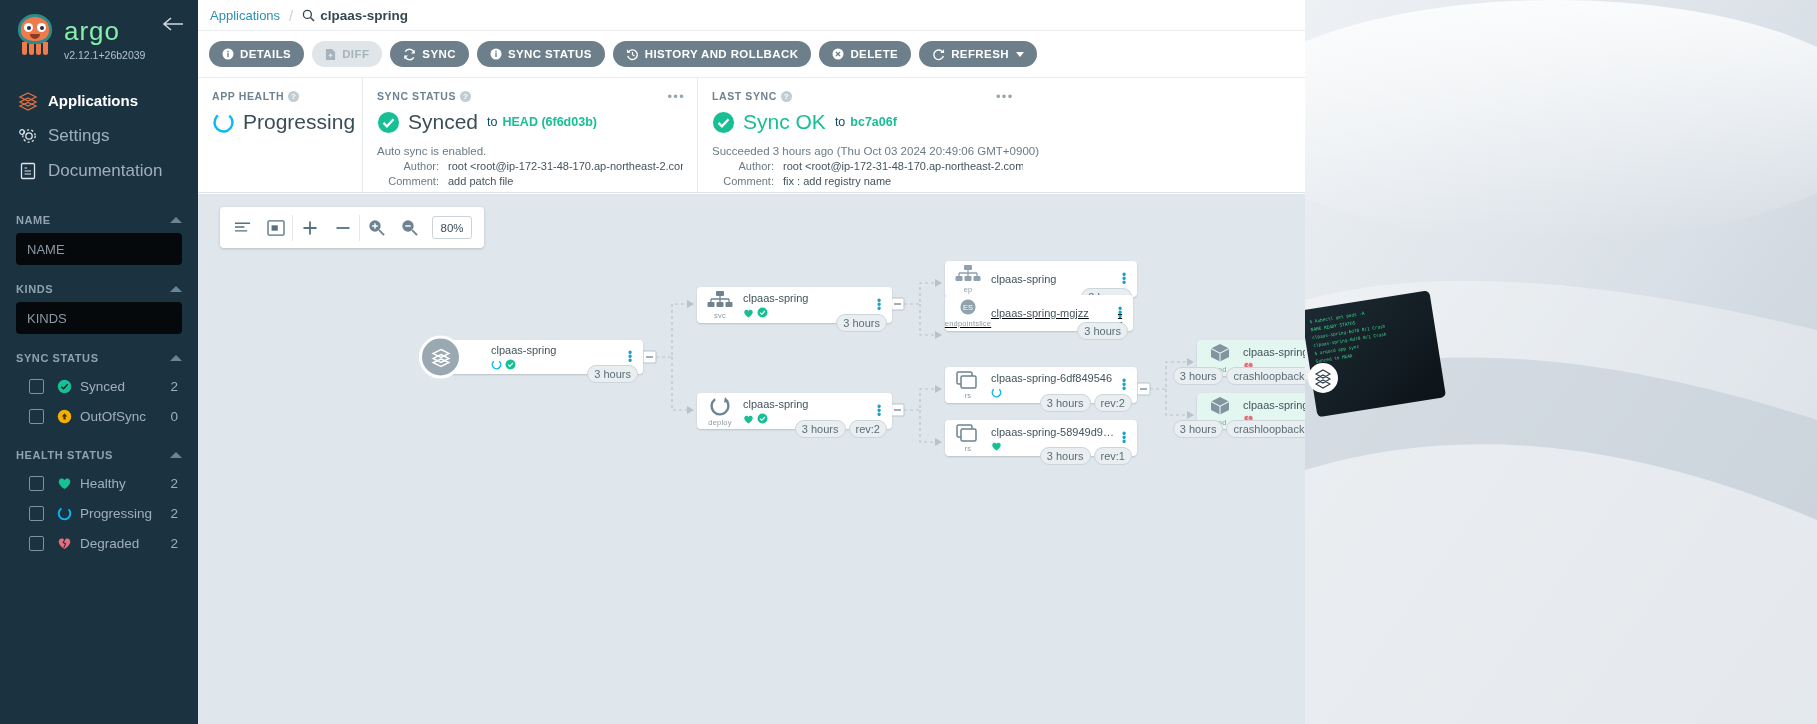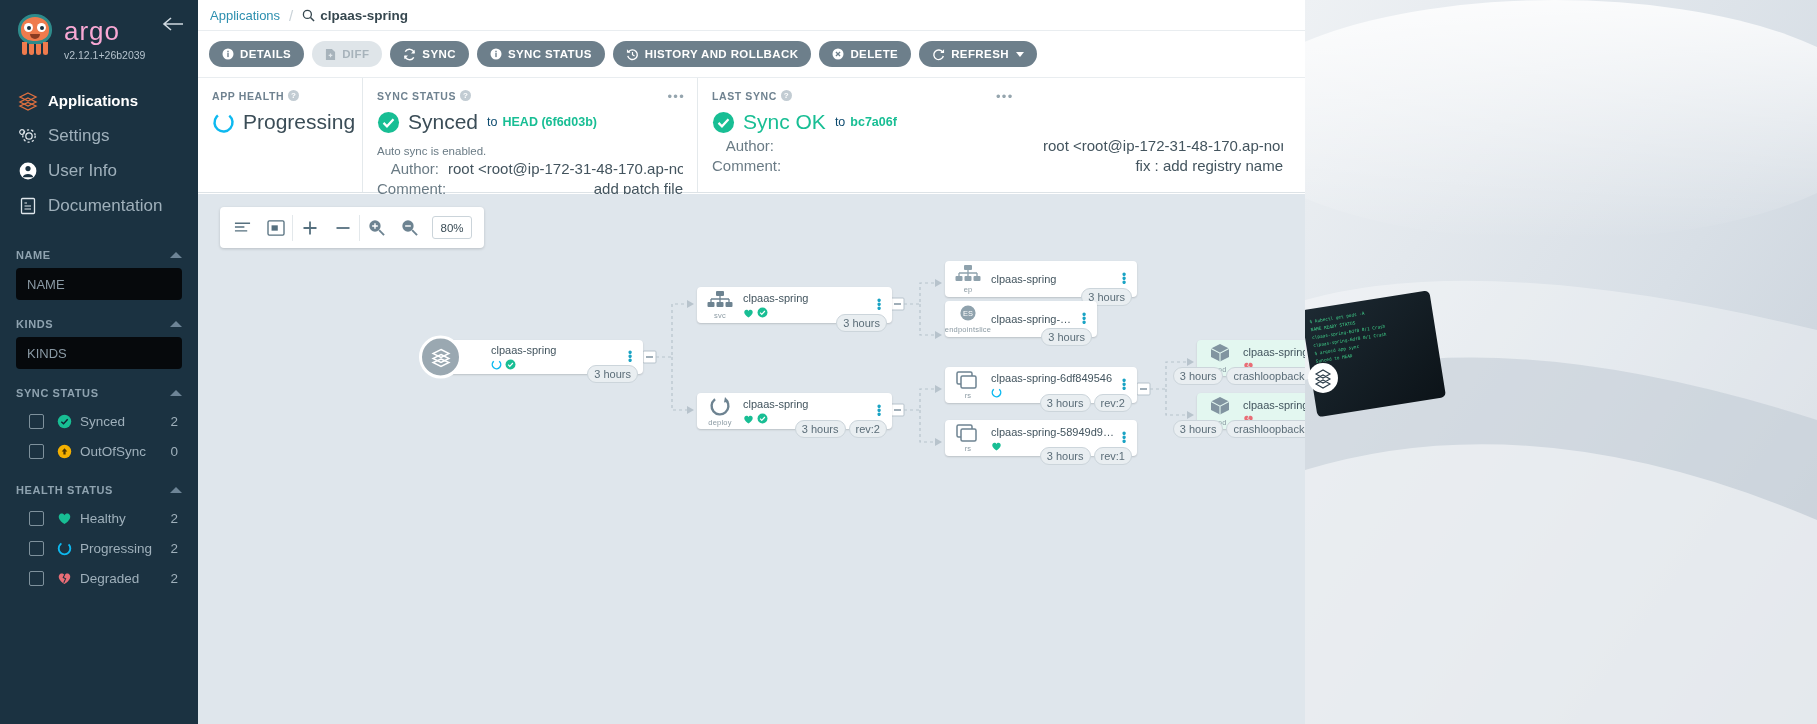--- a/index.html
+++ b/index.html
@@ -21,21 +21,21 @@
     position: absolute; left: 4px; top: 2px; width: 34px; height: 30px;
     background: #ef7b4d; border-radius: 50% 50% 44% 44%;
     border: 3px solid #2e8b8b;
   }
   .octo-eye { position: absolute; top: 11px; width: 9px; height: 9px; background: #fff; border-radius: 50%; }
   .octo-eye.l { left: 10px; } .octo-eye.r { left: 23px; }
   .octo-eye:after { content:""; position: absolute; left: 2.5px; top: 2.5px; width: 4px; height: 4px; background: #1b3241; border-radius: 50%; }
   .octo-mouth { position: absolute; left: 16px; top: 22px; width: 10px; height: 5px; background: #8a3b22; border-radius: 0 0 7px 7px; }
   .octo-leg { position: absolute; bottom: 1px; width: 5px; height: 13px; background: #ef7b4d; border-radius: 0 0 3px 3px; }
   .brand-text { margin-left: 8px; padding-top: 6px; }
-  .argo-word { font-size: 26px; letter-spacing: 1px; color: #f9a8d4; font-weight: 400; line-height: 1; }
+  .argo-word { font-size: 26px; letter-spacing: 1px; color: #86efac; font-weight: 400; line-height: 1; }
   .argo-ver { font-size: 10.5px; color: #b4c2cc; margin-top: 5px; }
   .back-arrow { position: absolute; right: 14px; top: 16px; color: #cfd9e0; font-size: 20px; line-height: 1; cursor: pointer; }
 
   .nav { margin-top: 22px; }
   .nav-item { display: flex; align-items: center; height: 35px; padding-left: 18px; cursor: pointer; }
   .nav-item .nav-ico { width: 30px; flex: 0 0 30px; display:flex; align-items:center; }
   .nav-label { font-size: 17px; color: #9fb0bb; }
   .nav-item.active .nav-label { color: #fff; font-weight: bold; font-size: 15px; }
 
   .filters { margin-top: 26px; padding: 0 16px; }
@@ -77,30 +77,30 @@
   .caret-dn { width: 0; height: 0; border-left: 4px solid transparent; border-right: 4px solid transparent; border-top: 5px solid #fff; margin-left: 7px; }
   .view-icons { position: absolute; right: 140px; display: flex; align-items: center; gap: 16px; }
   .vi { cursor: pointer; }
   .logout { position: absolute; right: 23px; color: #2c8faf; font-size: 15px; cursor: pointer; }
 
   .status-bar { height: 116px; border-top: 1px solid #e9edf0; border-bottom: 1px solid #dde3e7; display: flex; background: #fff; }
   .st-card { padding: 12px 14px 0 14px; position: relative; }
   .st-card.c1 { width: 164px; }
   .st-card.c2 { width: 335px; border-left: 1px solid #e4e9ec; }
   .st-card.c3 { width: 600px; border-left: 1px solid #e4e9ec; }
-  .st-head { font-size: 10.5px; font-weight: bold; letter-spacing: .6px; color: #6f8290; display: flex; }
+  .st-head { font-size: 10.5px; font-weight: bold; letter-spacing: .6px; color: #6f8290; display: flex; align-items: center; }
   .qmark { display: inline-flex; align-items:center; justify-content:center; width: 11px; height: 11px; border-radius: 50%;
            background: #c2ccd3; color: #fff; font-size: 8px; margin-left: 4px; font-weight: bold; cursor: pointer;}
   .st-main { display: flex; align-items: center; margin-top: 8px; }
   .st-text { font-size: 21px; color: #3b4d57; margin-left: 8px; }
   .st-text.green { color: #18be94; }
   .st-to { font-size: 12.5px; color: #0c4a6e; margin-left: 9px; }
   .st-rev { font-size: 12.5px; color: #18be94; font-weight: bold; }
   .st-sub { font-size: 11.5px; color: #6a7b85; margin-top: 11px; }
-  .kv { display: flex; font-size: 15px; margin-top: 3px; justify-content: space-between; }
+  .kv { display: flex; font-size: 11px; margin-top: 3px; }
   .kv .k { color: #6a7b85; width: 62px; text-align: right; flex: 0 0 62px; }
   .kv .v { color: #43545e; margin-left: 9px; overflow: hidden; white-space: nowrap; }
   .kebab { position: absolute; right: 12px; top: 11px; color: #95a5ae; letter-spacing: 1.3px; font-size: 13px; cursor: pointer; }
 
   
   .tree-area { position: absolute; left: 0; right: 0; top: 194px; bottom: 0; background: #dfe6ec; overflow: hidden; }
   .zoom-bar {
     position: absolute; left: 22px; top: 13px; height: 41px; background: #fff; border-radius: 4px;
     display: flex; align-items: center; box-shadow: 0 1px 3px rgba(0,0,0,.17); padding: 0 6px; z-index: 5;
   }
@@ -179,30 +179,20 @@
             <circle cx="11" cy="10" r="3.2" fill="none" stroke="#dfe6eb" stroke-width="1.3"></circle>
             <circle cx="11" cy="10" r="6.2" fill="none" stroke="#dfe6eb" stroke-width="1.3" stroke-dasharray="2.2 2.2"></circle>
             <circle cx="4" cy="6" r="2.3" fill="none" stroke="#dfe6eb" stroke-width="1.2"></circle>
           </svg>
         </span>
         <span class="nav-label">Settings</span>
       </div>
       <div class="nav-item">
         <span class="nav-ico">
           <svg width="20" height="20" viewBox="0 0 20 20">
-            <circle cx="10" cy="10" r="8.4" fill="#fff"></circle>
-            <circle cx="10" cy="7.6" r="2.6" fill="#1b3241"></circle>
-            <path d="M4.6 16.2 A5.8 5.2 0 0 1 15.4 16.2 Z" fill="#1b3241"></path>
-          </svg>
-        </span>
-        <span class="nav-label">User Info</span>
-      </div>
-      <div class="nav-item">
-        <span class="nav-ico">
-          <svg width="20" height="20" viewBox="0 0 20 20">
             <rect x="3.5" y="2.5" width="13" height="15" rx="1" fill="none" stroke="#dfe6eb" stroke-width="1.3"></rect>
             <path d="M6.5 7 H9 M6.5 10 H13 M6.5 13 H13" stroke="#dfe6eb" stroke-width="1.2"></path>
           </svg>
         </span>
         <span class="nav-label">Documentation</span>
       </div>
     </div>
 
     <div class="filters">
       <div class="f-head">
@@ -472,20 +462,21 @@
           <span>
             <svg width="23" height="23" viewBox="0 0 24 24">
                 <circle cx="12" cy="12" r="11" fill="#18be94"></circle>
                 <path d="M6.8 12.4 L10.4 16 L17.2 8.6" stroke="#fff" stroke-width="2.3" fill="none"></path>
               </svg>
           </span>
           <span class="st-text green">Sync OK</span>
           <span class="st-to">to</span>
           <span class="st-rev" style="margin-left:5px">bc7a06f</span>
         </div>
+        <div class="st-sub">Succeeded 3 hours ago (Thu Oct 03 2024 20:49:06 GMT+0900)</div>
         <div class="kv">
           <span class="k">Author:</span>
           <span class="v" style="max-width:240px">root &lt;root@ip-172-31-48-170.ap-northeast-2.comput…</span>
         </div>
         <div class="kv">
           <span class="k">Comment:</span>
           <span class="v">fix : add registry name</span>
         </div>
       </div>
     </div>
@@ -699,21 +690,21 @@
               <span>•</span>
               <span>•</span>
               <span>•</span>
             </div>
         </div>
         <div class="badges">
           <span class="badge">3 hours</span>
         </div>
       </div>
 
-      <div class="node" style="left:747px; top:107px; width:152px; height:36px;">
+      <div class="node" style="left:747px; top:101px; width:188px; height:36px;text-decoration:underline;">
         <div class="node-inner">
           <div class="node-ico">
             <svg width="26" height="19" viewBox="0 0 26 19">
               <circle cx="13" cy="8" r="7.6" fill="#8fa2ad"></circle>
               <text x="13" y="11.4" font-size="7.4" fill="#fff" text-anchor="middle" font-family="Liberation Sans, sans-serif">ES</text>
             </svg>
             <span class="node-kind">endpointslice</span>
           </div>
           <div class="node-body">
             <div class="node-title">clpaas-spring-mgjzz</div>

